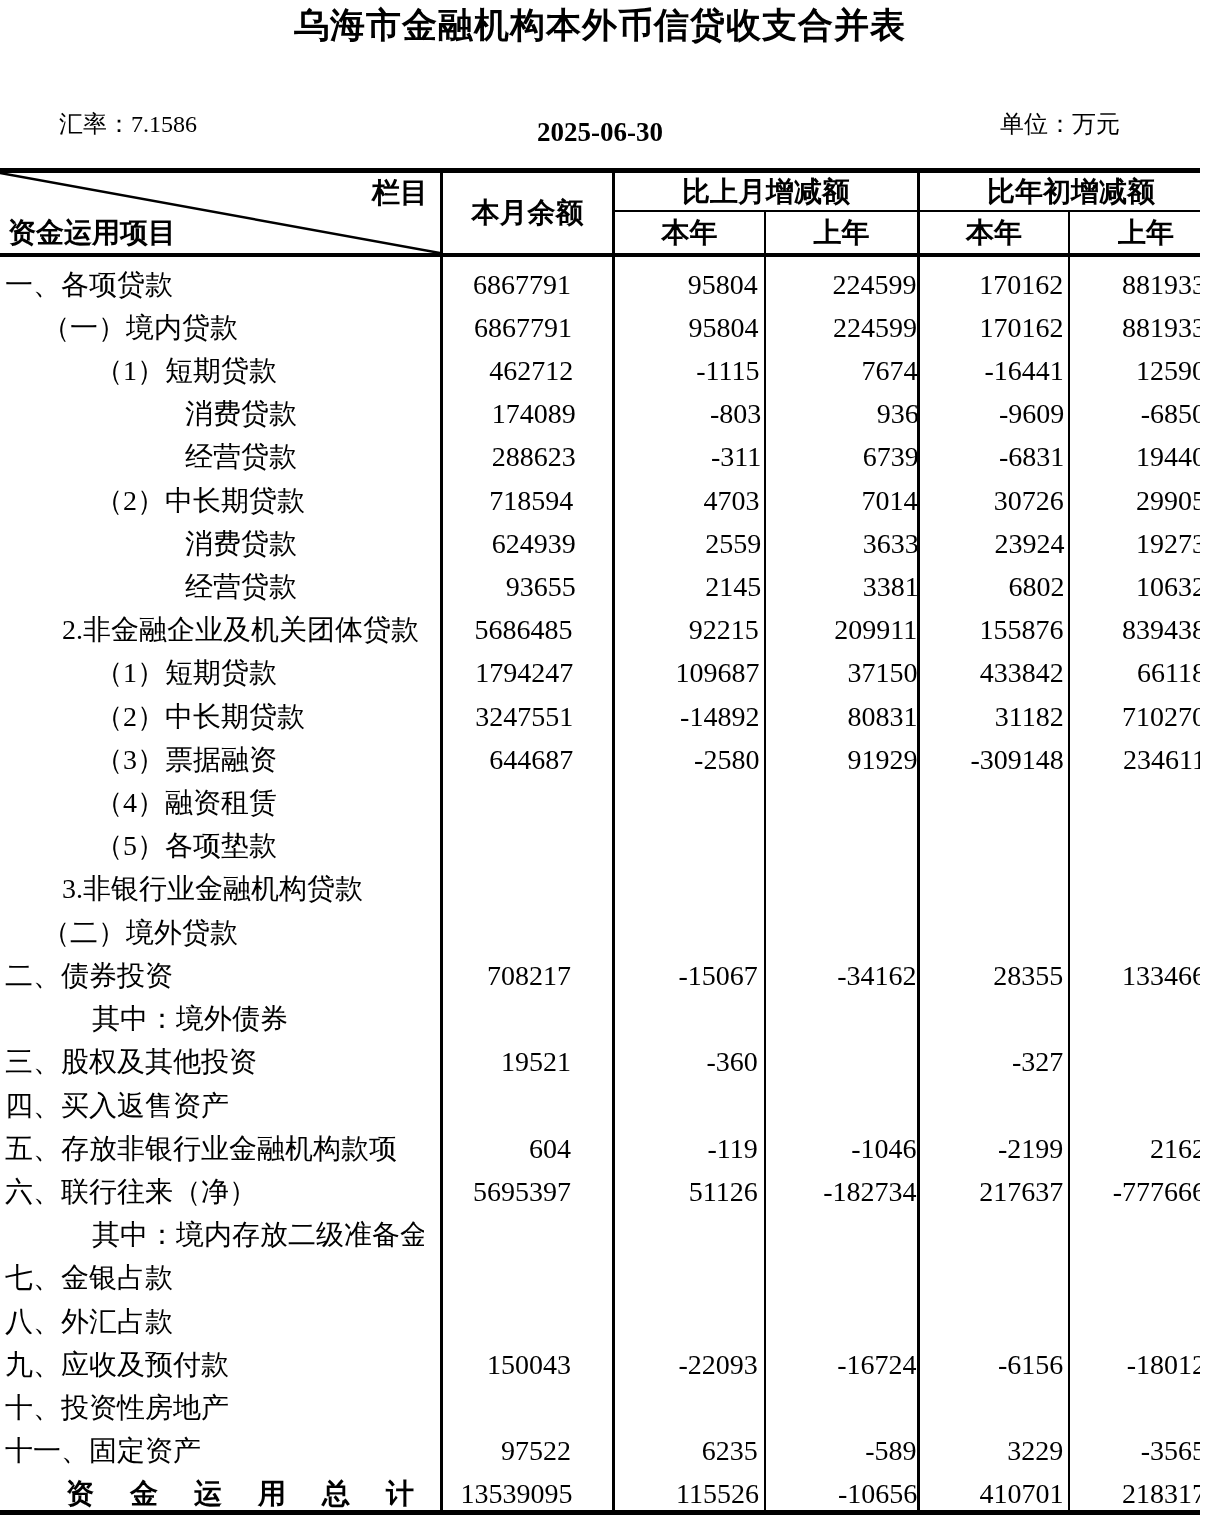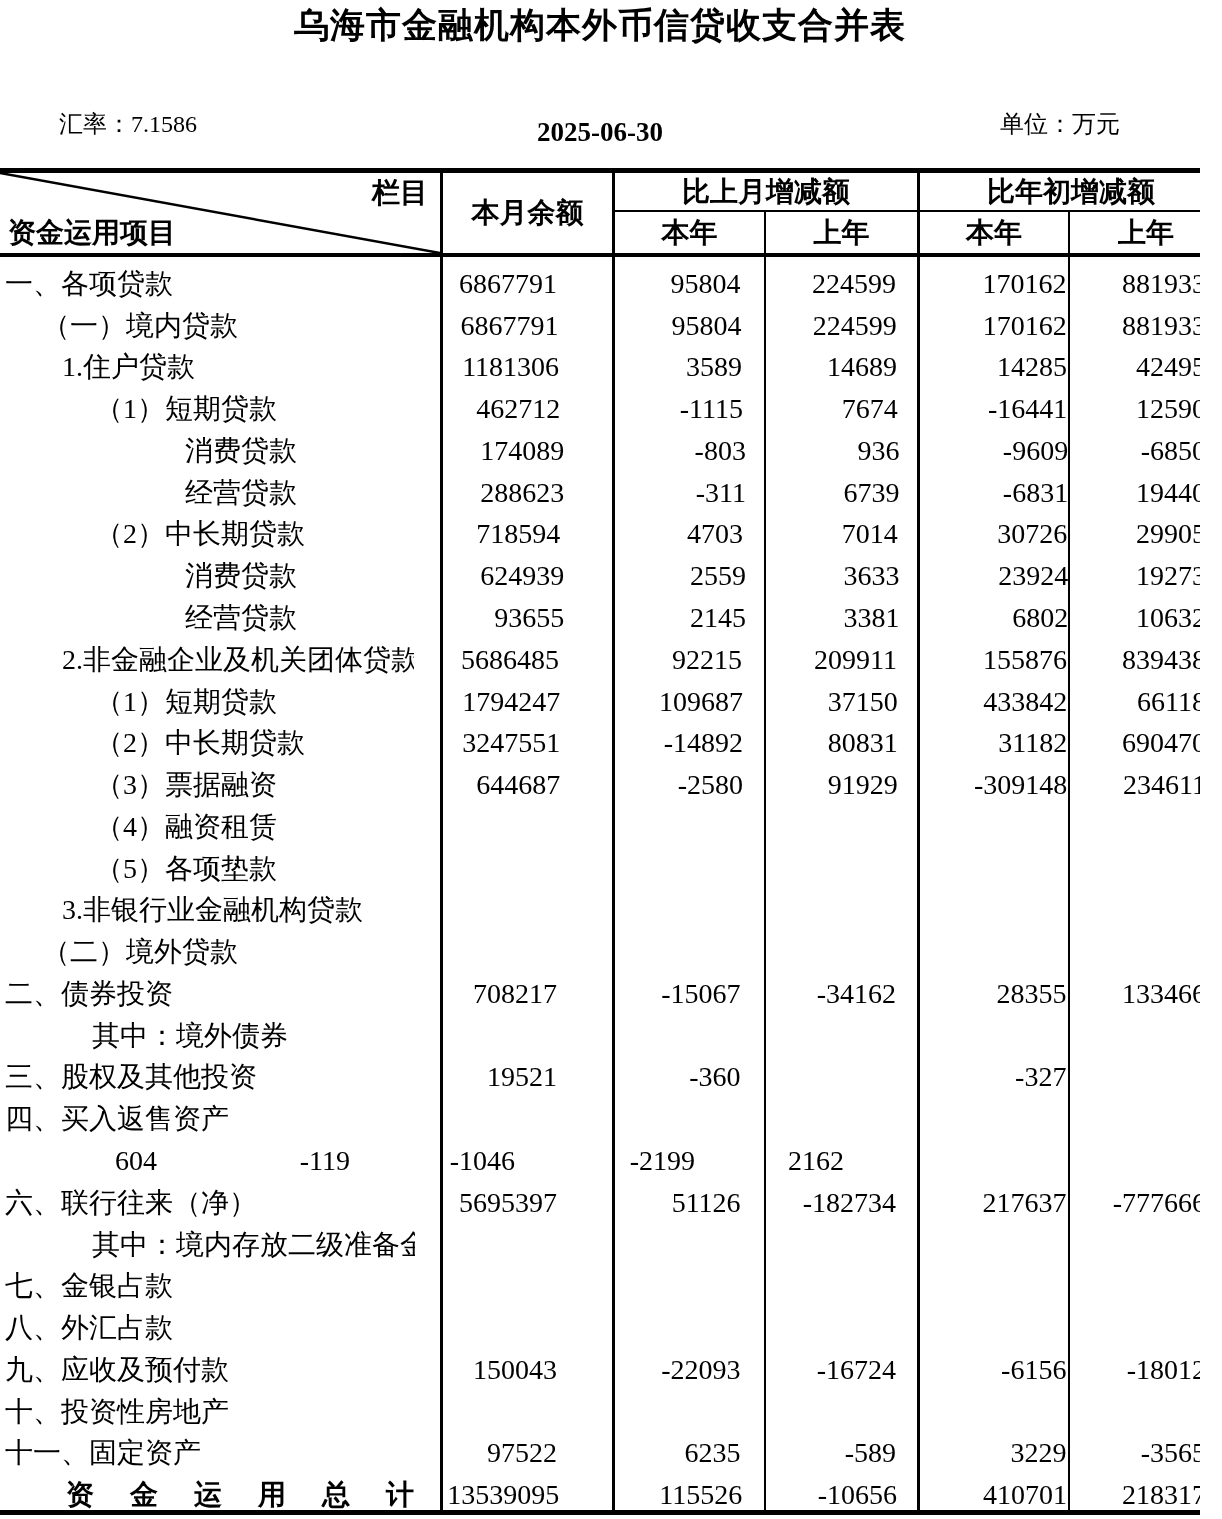--- a/index.html
+++ b/index.html
@@ -40,21 +40,21 @@
 
   .tbody{position:absolute;left:0;top:95px;width:1222px;height:1253px;
          display:flex;flex-direction:column;justify-content:center;}
   .row{flex:1 1 0;display:flex;align-items:center;white-space:nowrap;}
   .cell{box-sizing:border-box;overflow:hidden;}
   .cl{width:441px;}
   .cv{text-align:right;}
   .cv0{width:172px;padding-right:15px;}
   .cv1{width:152px;padding-right:14px;margin-left:40px;}
   .cv2{width:153px;padding-right:14px;margin-left:12px;}
-  .cv3{width:151px;padding-right:12px;margin-left:27px;}
+  .cv3{width:151px;padding-right:12px;}
   .cv4{width:153px;padding-right:16px;}
   .ind-0{padding-left:5px;}
   .ind-1{padding-left:42px;}
   .ind-2{padding-left:62px;}
   .ind-3{padding-left:95px;}
   .ind-4{padding-left:185px;}
   .ind-qz{padding-left:92px;}
   .ind-total{padding-left:66px;}
   .total-row .cl{font-weight:bold;letter-spacing:36px;}
 </style>
@@ -99,28 +99,20 @@
   </div>
         <div class="row">
     <div class="cell cl ind-1">（一）境内贷款</div>
     <div class="cell cv cv0">6867791</div>
     <div class="cell cv cv1">95804</div>
     <div class="cell cv cv2">224599</div>
     <div class="cell cv cv3">170162</div>
     <div class="cell cv cv4">881933</div>
   </div>
         <div class="row">
-    <div class="cell cl ind-2">1.住户贷款</div>
-    <div class="cell cv cv0">1181306</div>
-    <div class="cell cv cv1">3589</div>
-    <div class="cell cv cv2">14689</div>
-    <div class="cell cv cv3">14285</div>
-    <div class="cell cv cv4">42495</div>
-  </div>
-        <div class="row">
     <div class="cell cl ind-3">（1）短期贷款</div>
     <div class="cell cv cv0">462712</div>
     <div class="cell cv cv1">-1115</div>
     <div class="cell cv cv2">7674</div>
     <div class="cell cv cv3">-16441</div>
     <div class="cell cv cv4">12590</div>
   </div>
         <div class="row">
     <div class="cell cl ind-4">消费贷款</div>
     <div class="cell cv cv0">174089</div>
@@ -176,21 +168,21 @@
     <div class="cell cv cv2">37150</div>
     <div class="cell cv cv3">433842</div>
     <div class="cell cv cv4">66118</div>
   </div>
         <div class="row">
     <div class="cell cl ind-3">（2）中长期贷款</div>
     <div class="cell cv cv0">3247551</div>
     <div class="cell cv cv1">-14892</div>
     <div class="cell cv cv2">80831</div>
     <div class="cell cv cv3">31182</div>
-    <div class="cell cv cv4">690470</div>
+    <div class="cell cv cv4">710270</div>
   </div>
         <div class="row">
     <div class="cell cl ind-3">（3）票据融资</div>
     <div class="cell cv cv0">644687</div>
     <div class="cell cv cv1">-2580</div>
     <div class="cell cv cv2">91929</div>
     <div class="cell cv cv3">-309148</div>
     <div class="cell cv cv4">234611</div>
   </div>
         <div class="row">
@@ -251,20 +243,21 @@
   </div>
         <div class="row">
     <div class="cell cl ind-0">四、买入返售资产</div>
     <div class="cell cv cv0"></div>
     <div class="cell cv cv1"></div>
     <div class="cell cv cv2"></div>
     <div class="cell cv cv3"></div>
     <div class="cell cv cv4"></div>
   </div>
         <div class="row">
+    <div class="cell cl ind-0">五、存放非银行业金融机构款项</div>
     <div class="cell cv cv0">604</div>
     <div class="cell cv cv1">-119</div>
     <div class="cell cv cv2">-1046</div>
     <div class="cell cv cv3">-2199</div>
     <div class="cell cv cv4">2162</div>
   </div>
         <div class="row">
     <div class="cell cl ind-0">六、联行往来（净）</div>
     <div class="cell cv cv0">5695397</div>
     <div class="cell cv cv1">51126</div>

